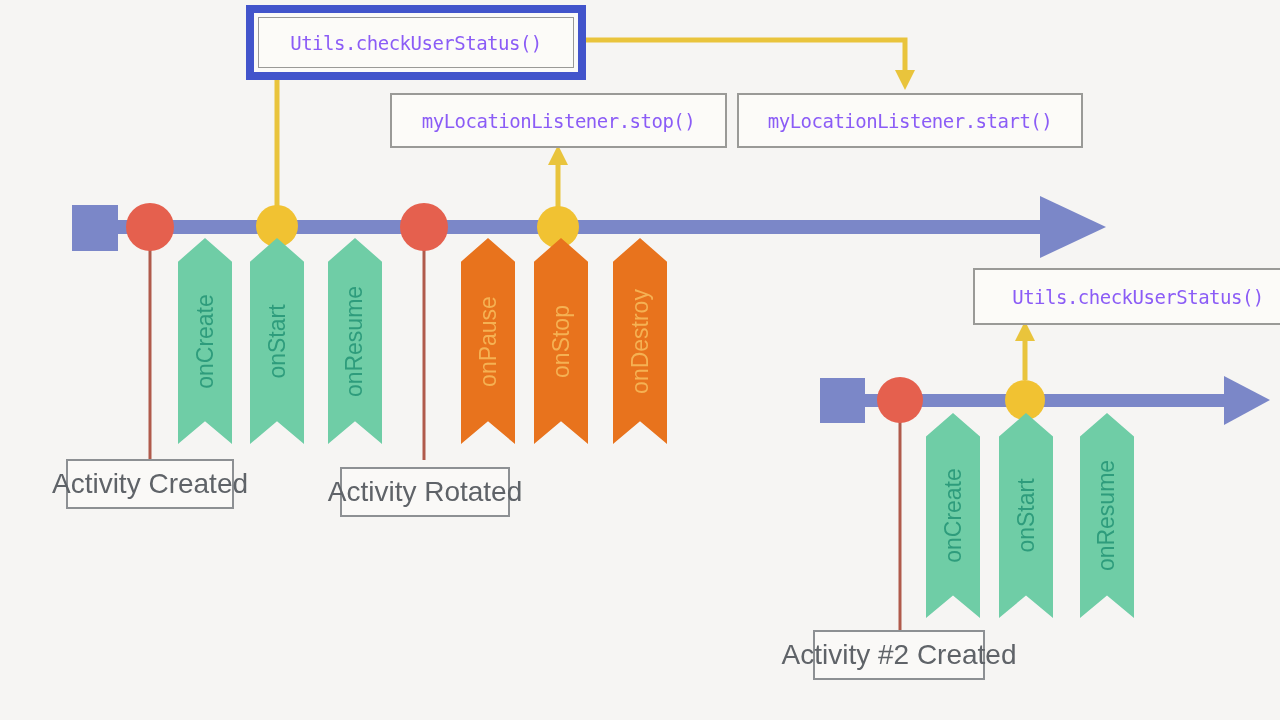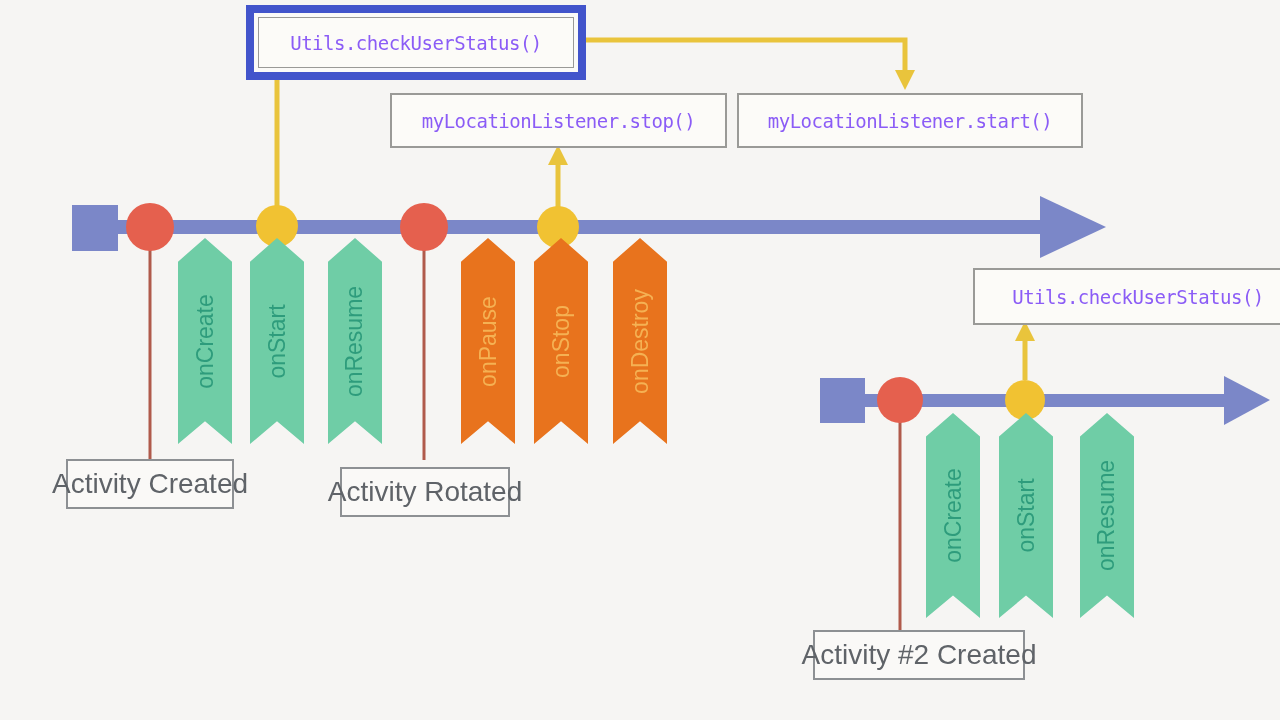--- a/index.html
+++ b/index.html
@@ -135,15 +135,15 @@
   <div class="code-box" style="left:390px;top:93px;width:337px;height:55px;">myLocationListener.stop()</div>
 
   <div class="code-box" style="left:737px;top:93px;width:346px;height:55px;">myLocationListener.start()</div>
 
   <div class="code-box" style="left:973px;top:268px;width:330px;height:57px;">Utils.checkUserStatus()</div>
 
   <div class="label-box" style="left:66px;top:459px;width:168px;height:50px;">Activity Created</div>
 
   <div class="label-box" style="left:340px;top:459px;width:170px;height:50px;margin-top:8px;">Activity Rotated</div>
 
-  <div class="label-box" style="left:813px;top:630px;width:212px;height:50px;">Activity #2 Created</div>
+  <div class="label-box" style="left:813px;top:630px;width:172px;height:50px;">Activity #2 Created</div>
 
 </div>
 
 </body></html>

